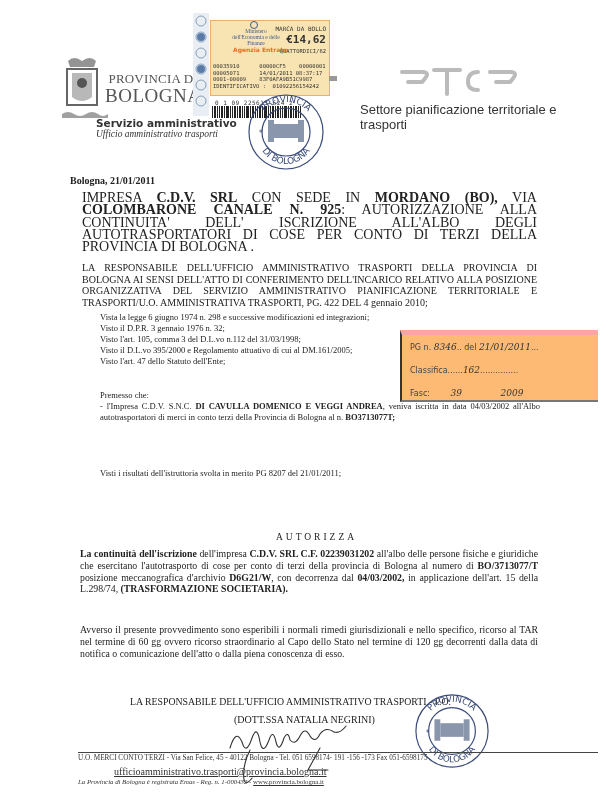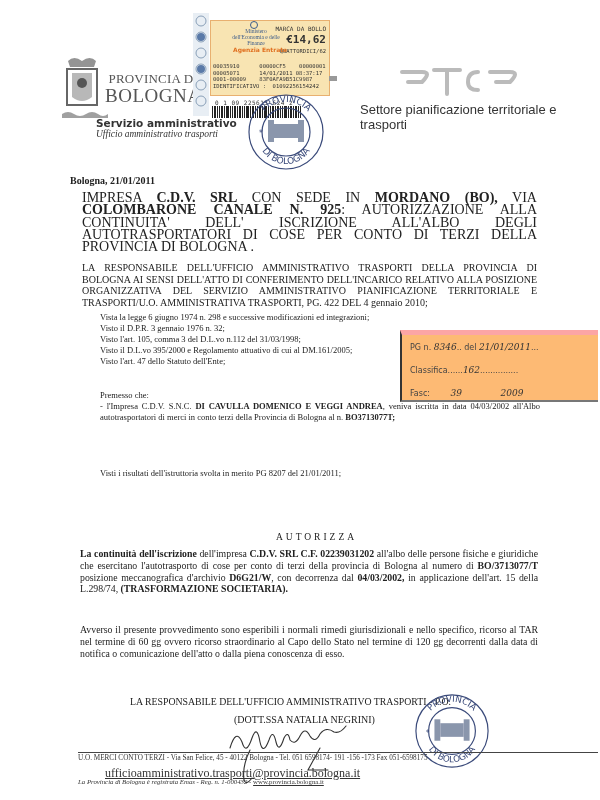--- a/index.html
+++ b/index.html
@@ -48,21 +48,21 @@
     .autorizza { left: 0; width: 600px; top: 532px; text-align: center; font-size: 9.5px; letter-spacing: 3px; padding-left: 33px; }
     .auth-body { left: 80px; top: 548px; width: 458px; font-size: 9.8px; line-height: 11.8px; text-align: justify; }
     .avverso { left: 80px; top: 624px; width: 458px; font-size: 9.8px; line-height: 11.8px; text-align: justify; }
 
     .sig-role { left: 130px; top: 696px; font-size: 9.8px; }
     .sig-name { left: 234px; top: 714px; font-size: 10px; }
     .signature { left: 220px; top: 718px; width: 170px; height: 70px; }
 
     .footer-rule { left: 78px; top: 752px; width: 520px; height: 1px; background: #444; }
     .footer-1 { left: 78px; top: 754px; font-family: "Liberation Serif", serif; font-size: 7.2px; color: #333; white-space: nowrap; }
-    .footer-2 { left: 69px; top: 766px; font-family: "Liberation Serif", serif; font-size: 12px; color: #333; text-decoration: underline; padding-left: 36px; }
+    .footer-2 { left: 78px; top: 766px; font-family: "Liberation Serif", serif; font-size: 10px; color: #333; text-decoration: underline; padding-left: 36px; }
     .footer-3 { left: 78px; top: 778px; font-family: "Liberation Serif", serif; font-size: 6.8px; color: #333; font-style: italic; white-space: nowrap; }
     .footer-3 a { font-style: normal; text-decoration: underline; color: #333; }
 
     
     .proto { left: 400px; top: 330px; width: 198px; height: 72px; border-left: 2px solid #333; border-top: 5px solid #fca5a5; border-bottom: 2px solid #777; font-family: "DejaVu Sans", sans-serif; color: #444; font-size: 8px; background: #fdba74; }
     .proto .row { position: absolute; left: 8px; white-space: nowrap; }
     .proto .hand { font-family: "DejaVu Serif", serif; font-style: italic; color: #333; font-size: 9px; }
     .proto .r1 { top: 7px; }
     .proto .r2 { top: 30px; }
     .proto .r3 { top: 53px; }

